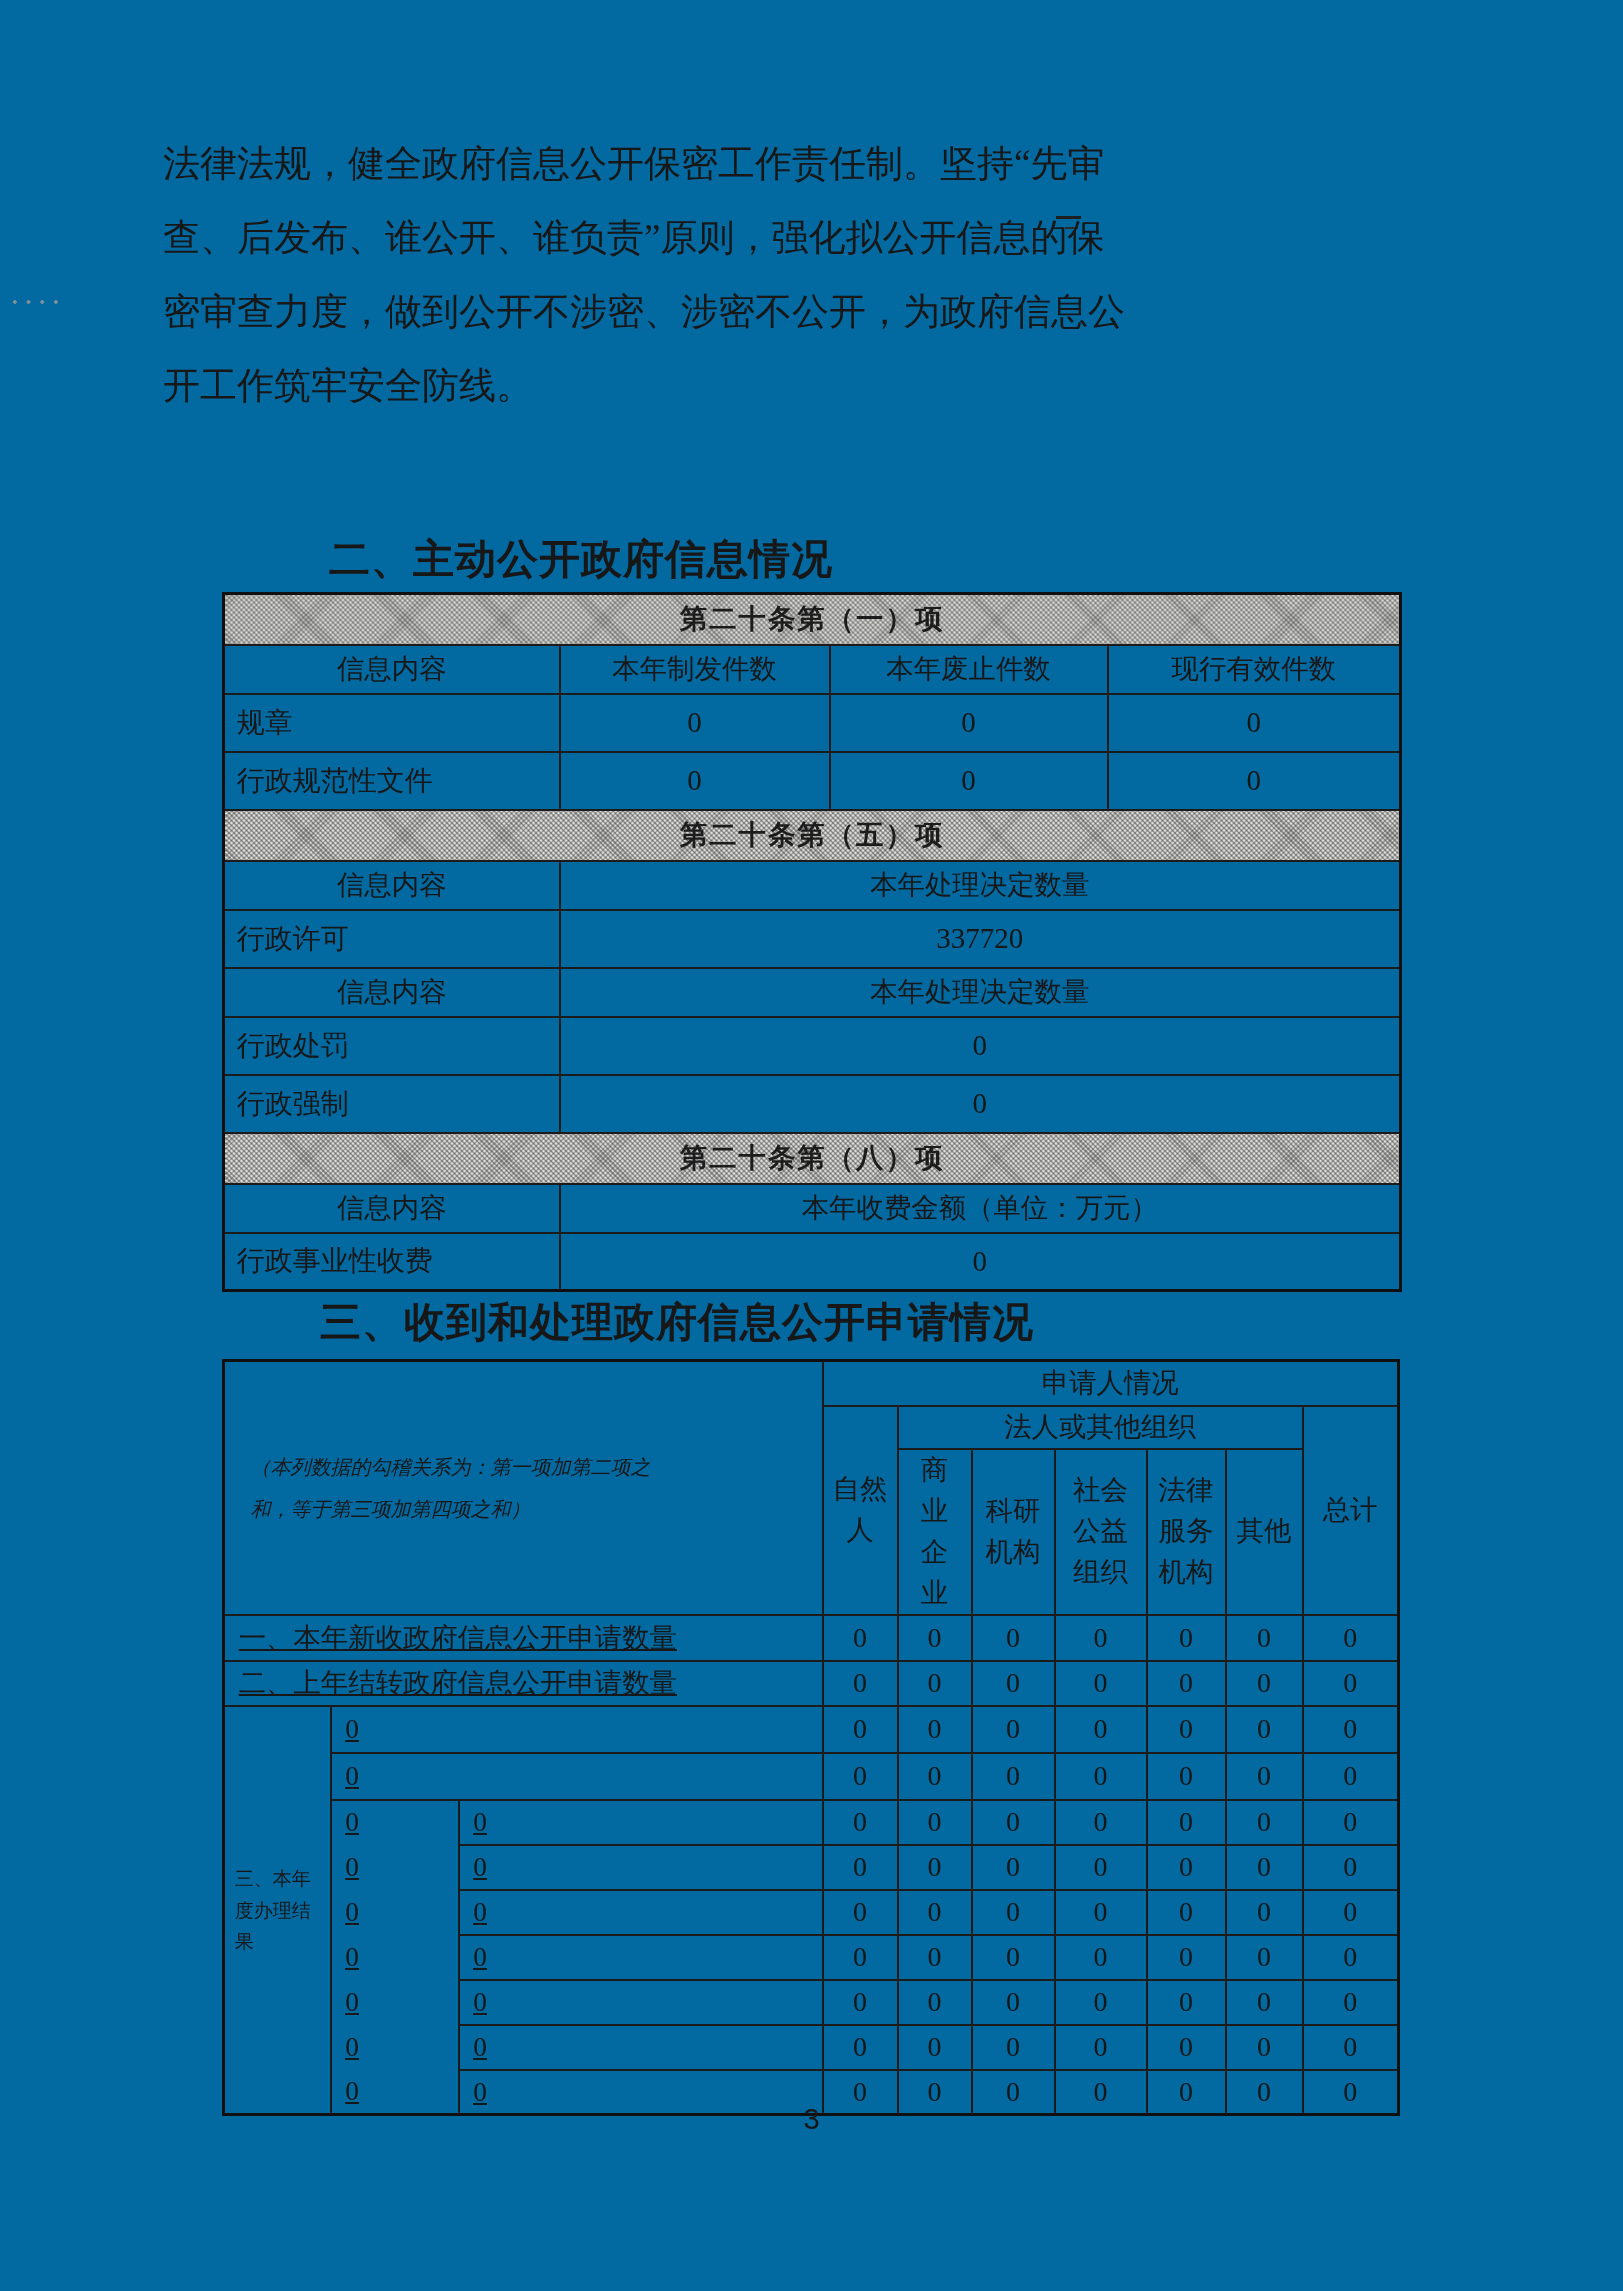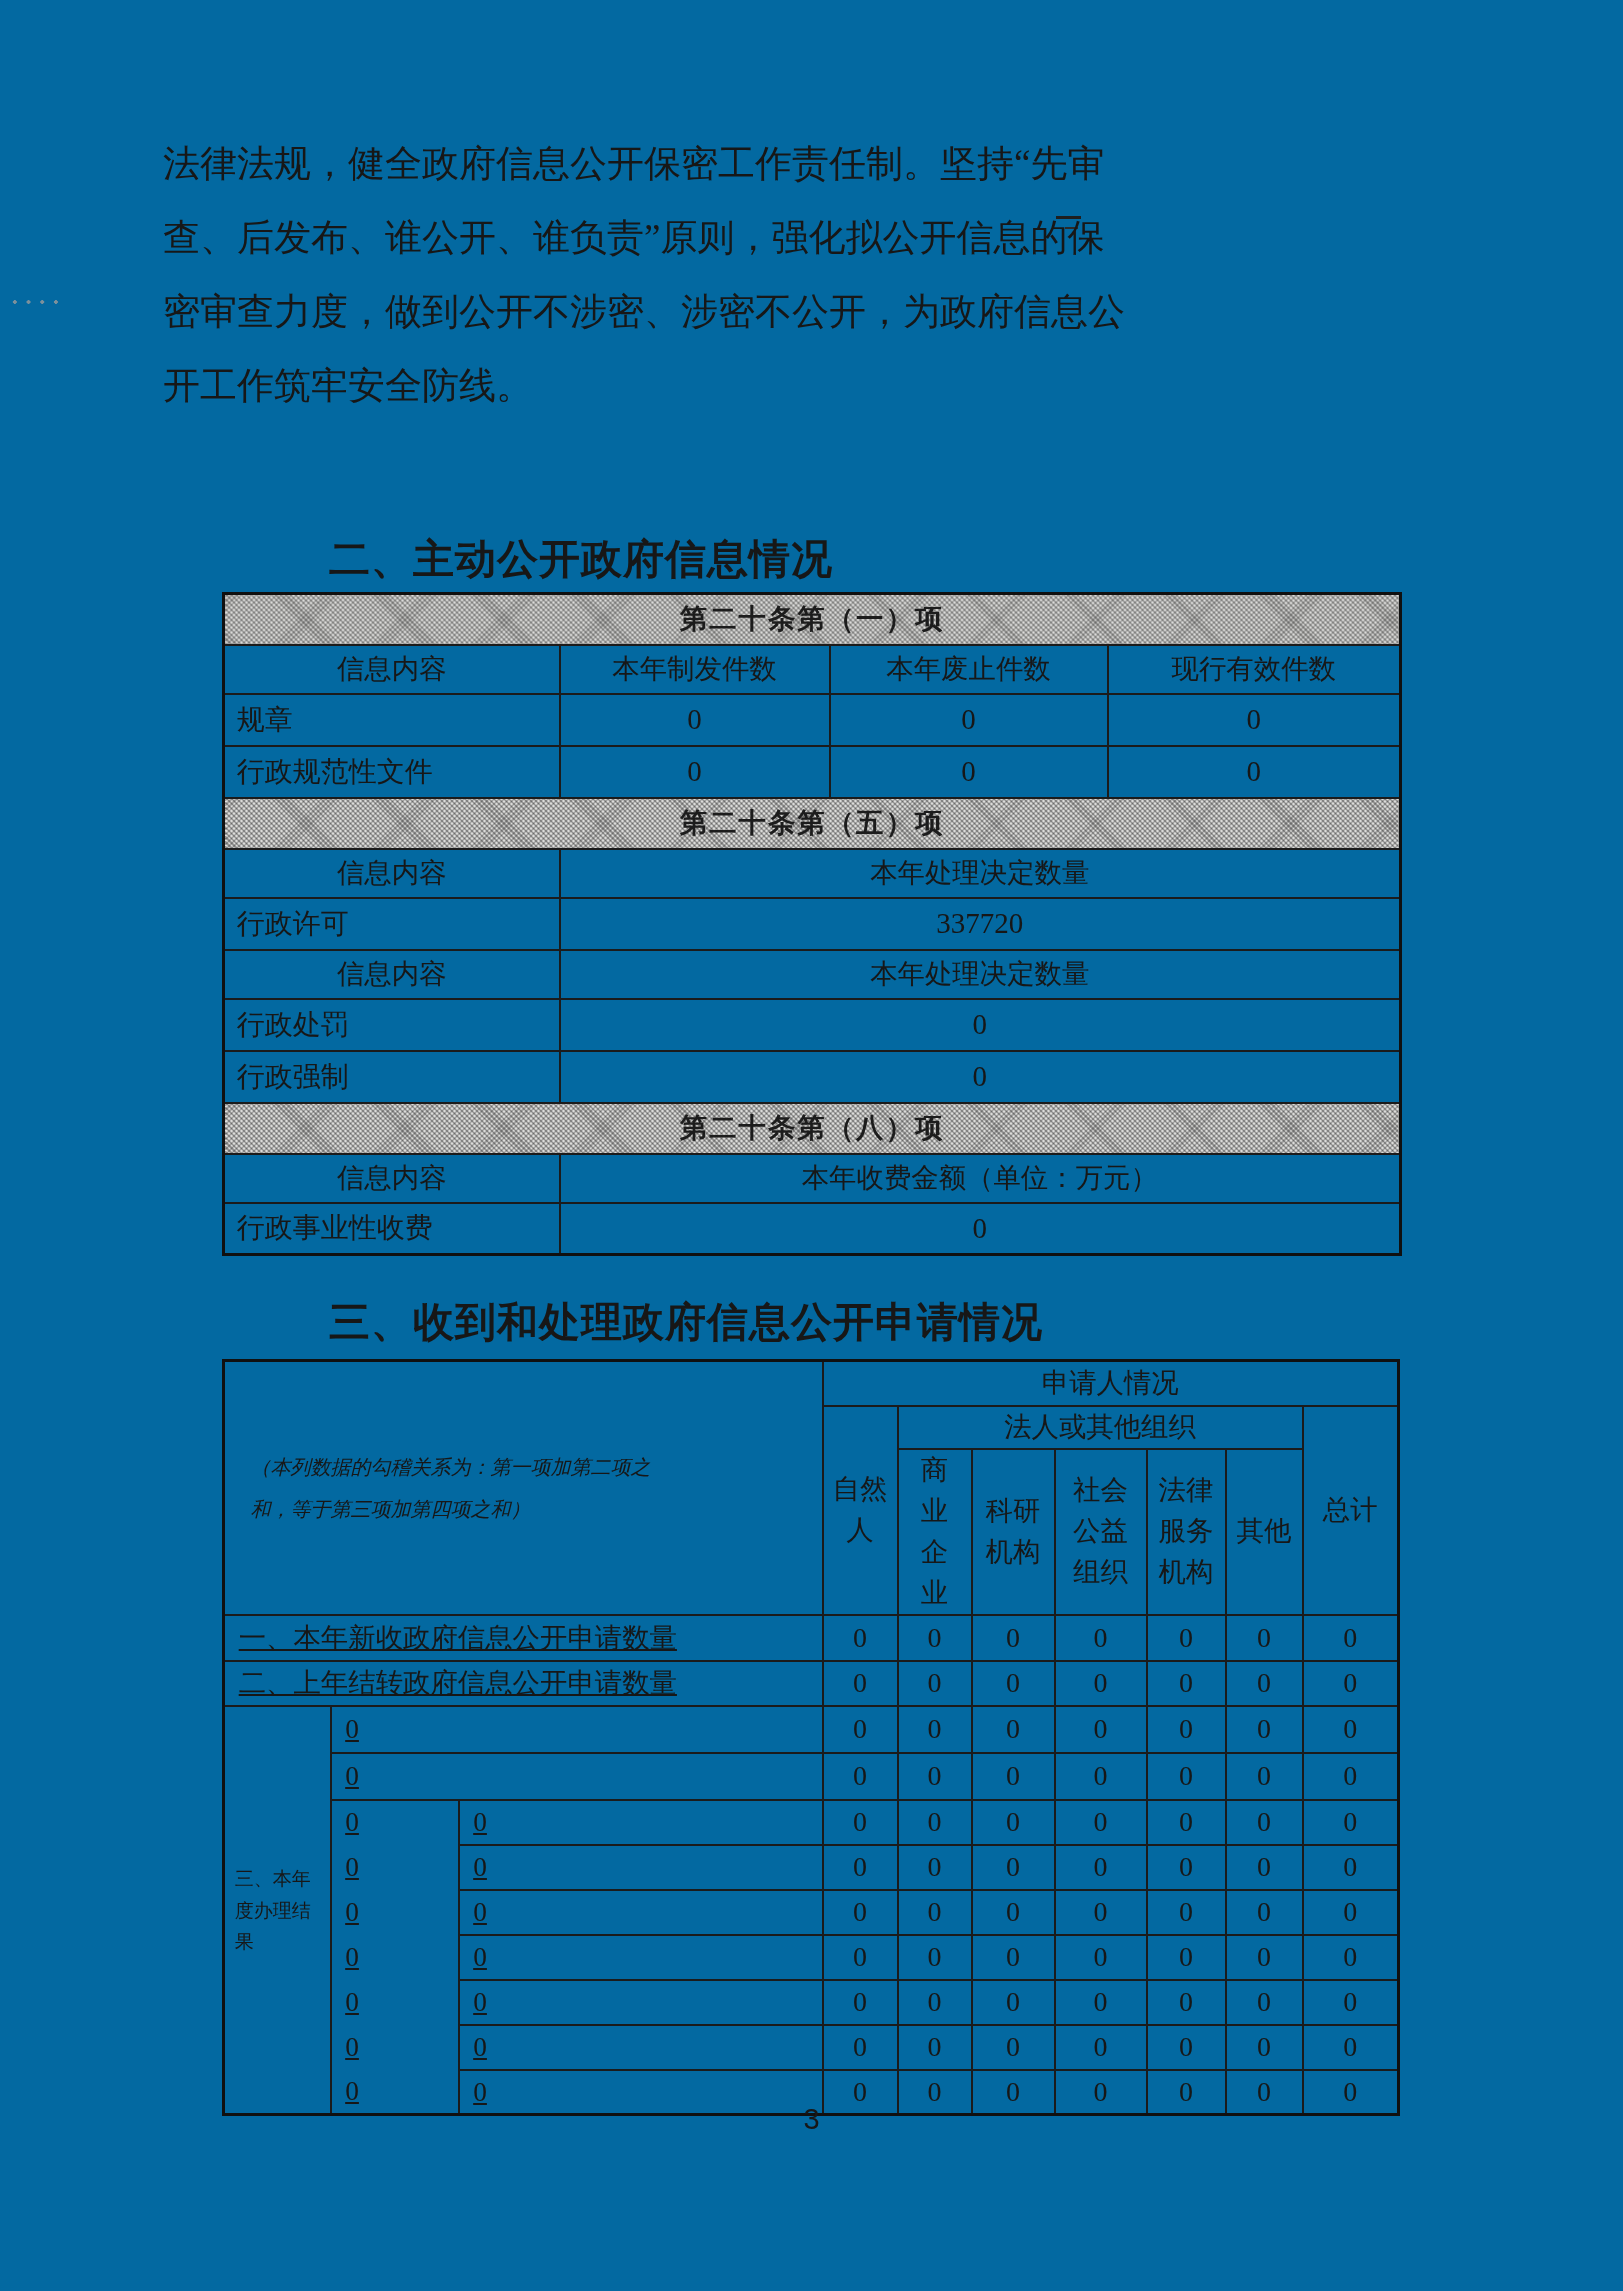--- a/index.html
+++ b/index.html
@@ -5,28 +5,28 @@
   html,body{margin:0;padding:0;background:#e8e8e8;}
   .page{position:relative;width:1623px;height:2292px;background:#0369a1;
         font-family:"Liberation Serif","DejaVu Serif",serif;color:#171717;overflow:hidden;}
   
   .para{position:absolute;left:163px;top:127px;width:823px;font-size:37px;line-height:74px;}
   .para .pline{white-space:nowrap;}
   
   .sec-h{position:absolute;font-family:"Liberation Sans","DejaVu Sans",sans-serif;
          font-weight:bold;font-size:41px;letter-spacing:1px;white-space:nowrap;}
   .h2{left:329px;top:532px;}
-  .h3{left:329px;top:1295px;}
+  .h3{left:320px;top:1295px;}
   
   table{border-collapse:collapse;table-layout:fixed;}
   td{border:2.9px solid #1b1b1b;text-align:center;vertical-align:middle;
      font-size:28px;padding:0;overflow:hidden;}
   .t1{position:absolute;left:222px;top:592px;width:1177px;border:3.9px solid #101010;}
   .t2{position:absolute;left:222px;top:1359px;width:1177px;border:3.9px solid #101010;}
-  .rb{height:51px;} .rh{height:49px;} .rd{height:52px;}
+  .rb{height:51px;} .rh{height:49px;} .rd{height:58px;}
   td.banner{background-color:#dcdcda;
     background-image:
       repeating-linear-gradient(45deg, rgba(25,25,25,.38) 0 1.5px, rgba(255,255,255,0) 1.5px 3.5px),
       repeating-linear-gradient(135deg, rgba(25,25,25,.30) 0 1.5px, rgba(255,255,255,0) 1.5px 3.5px);
     font-weight:bold;font-size:27.4px;letter-spacing:2px;color:#1c1c1c;}
   td.lbl{text-align:left;padding-left:11.8px;}
   td.num{font-size:29px;}
   
   .th1{height:45px;} .th2{height:43px;} .th3{height:127px;}
   .r1{height:46px;} .r2{height:45px;} .ra{height:47px;} .rs{height:45px;}

